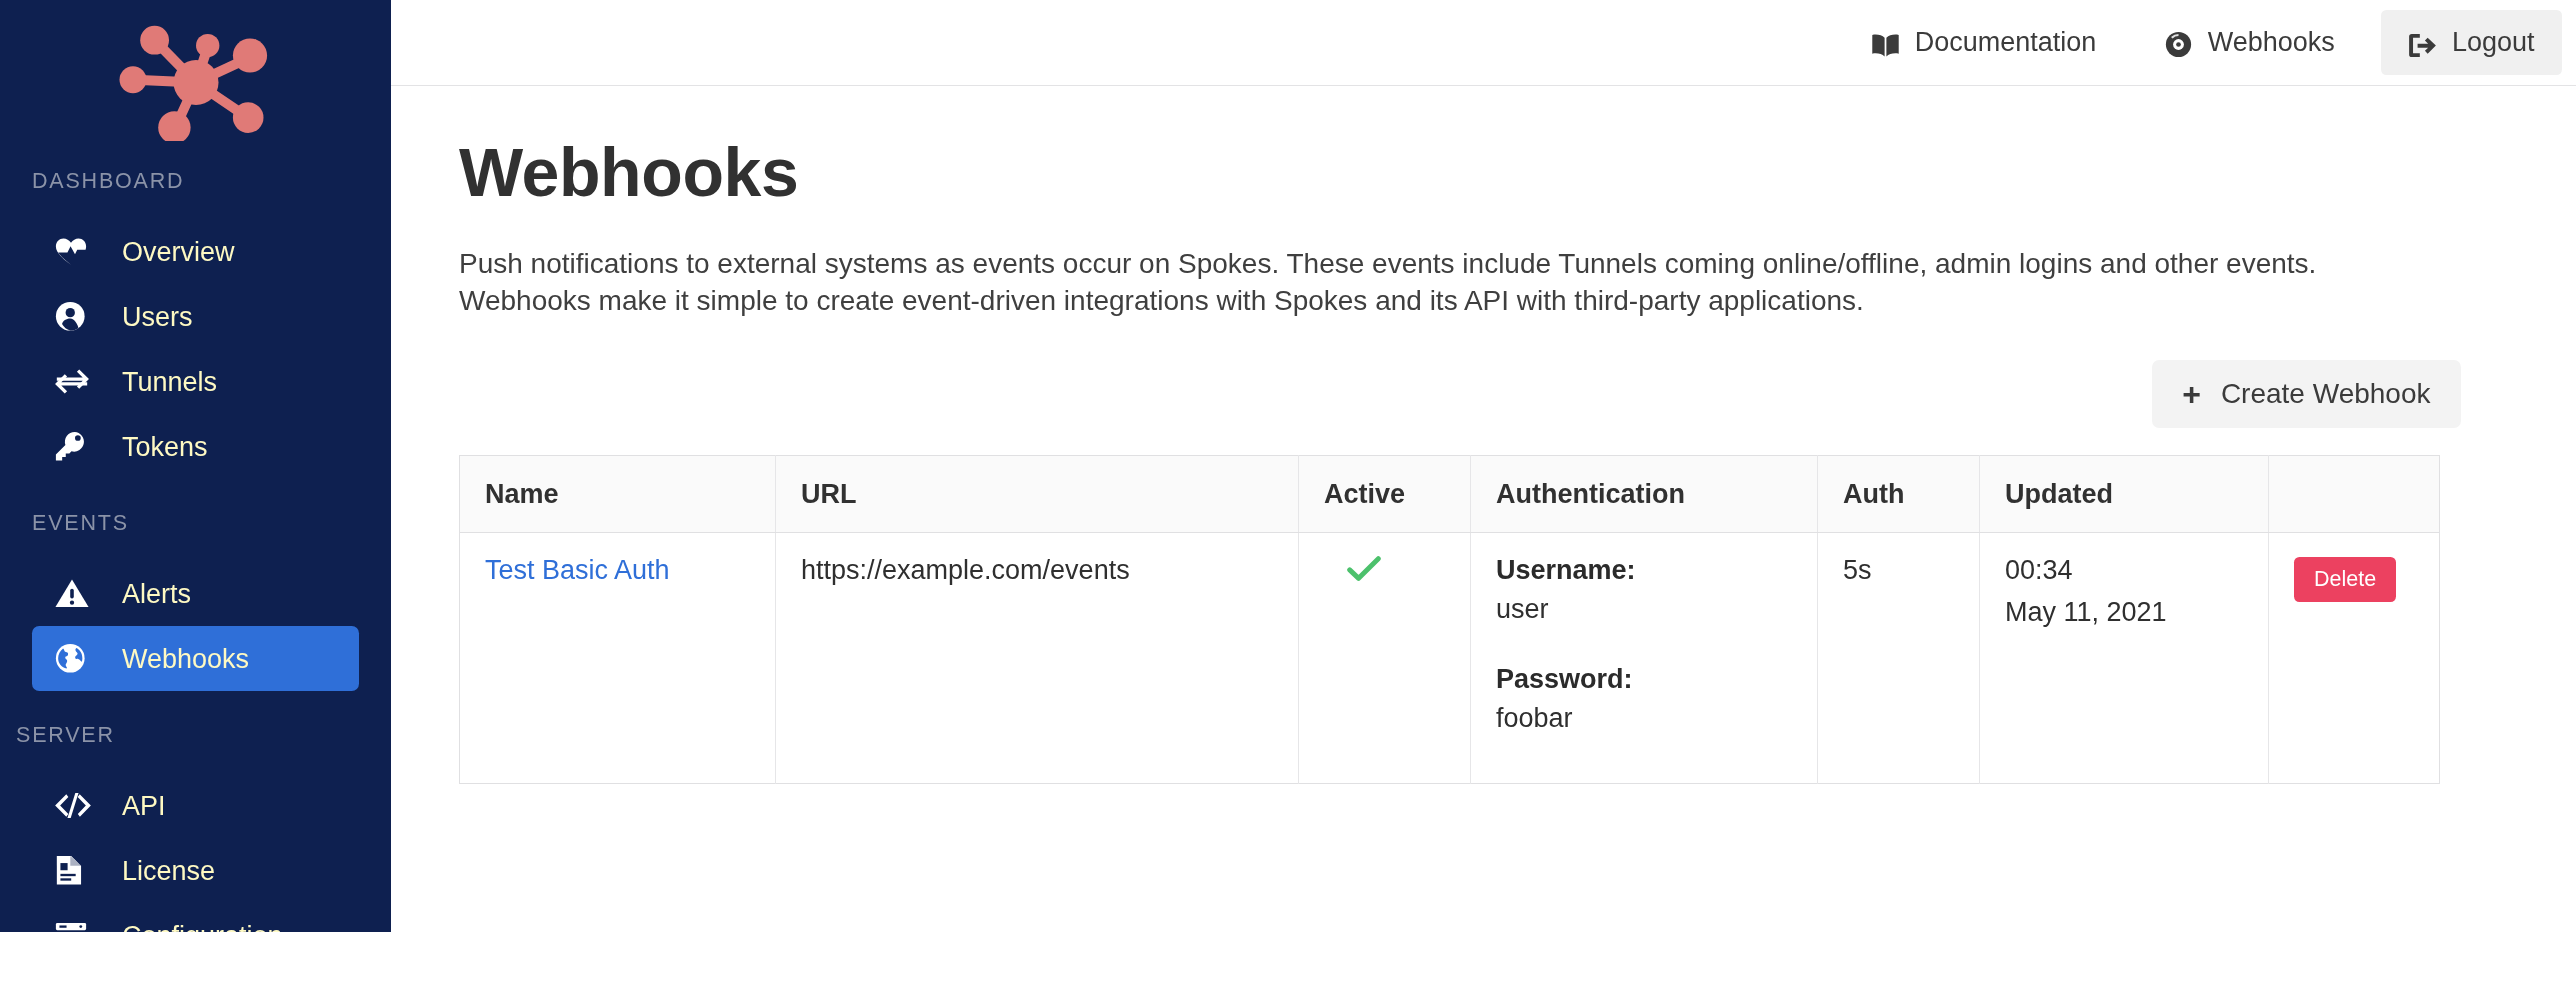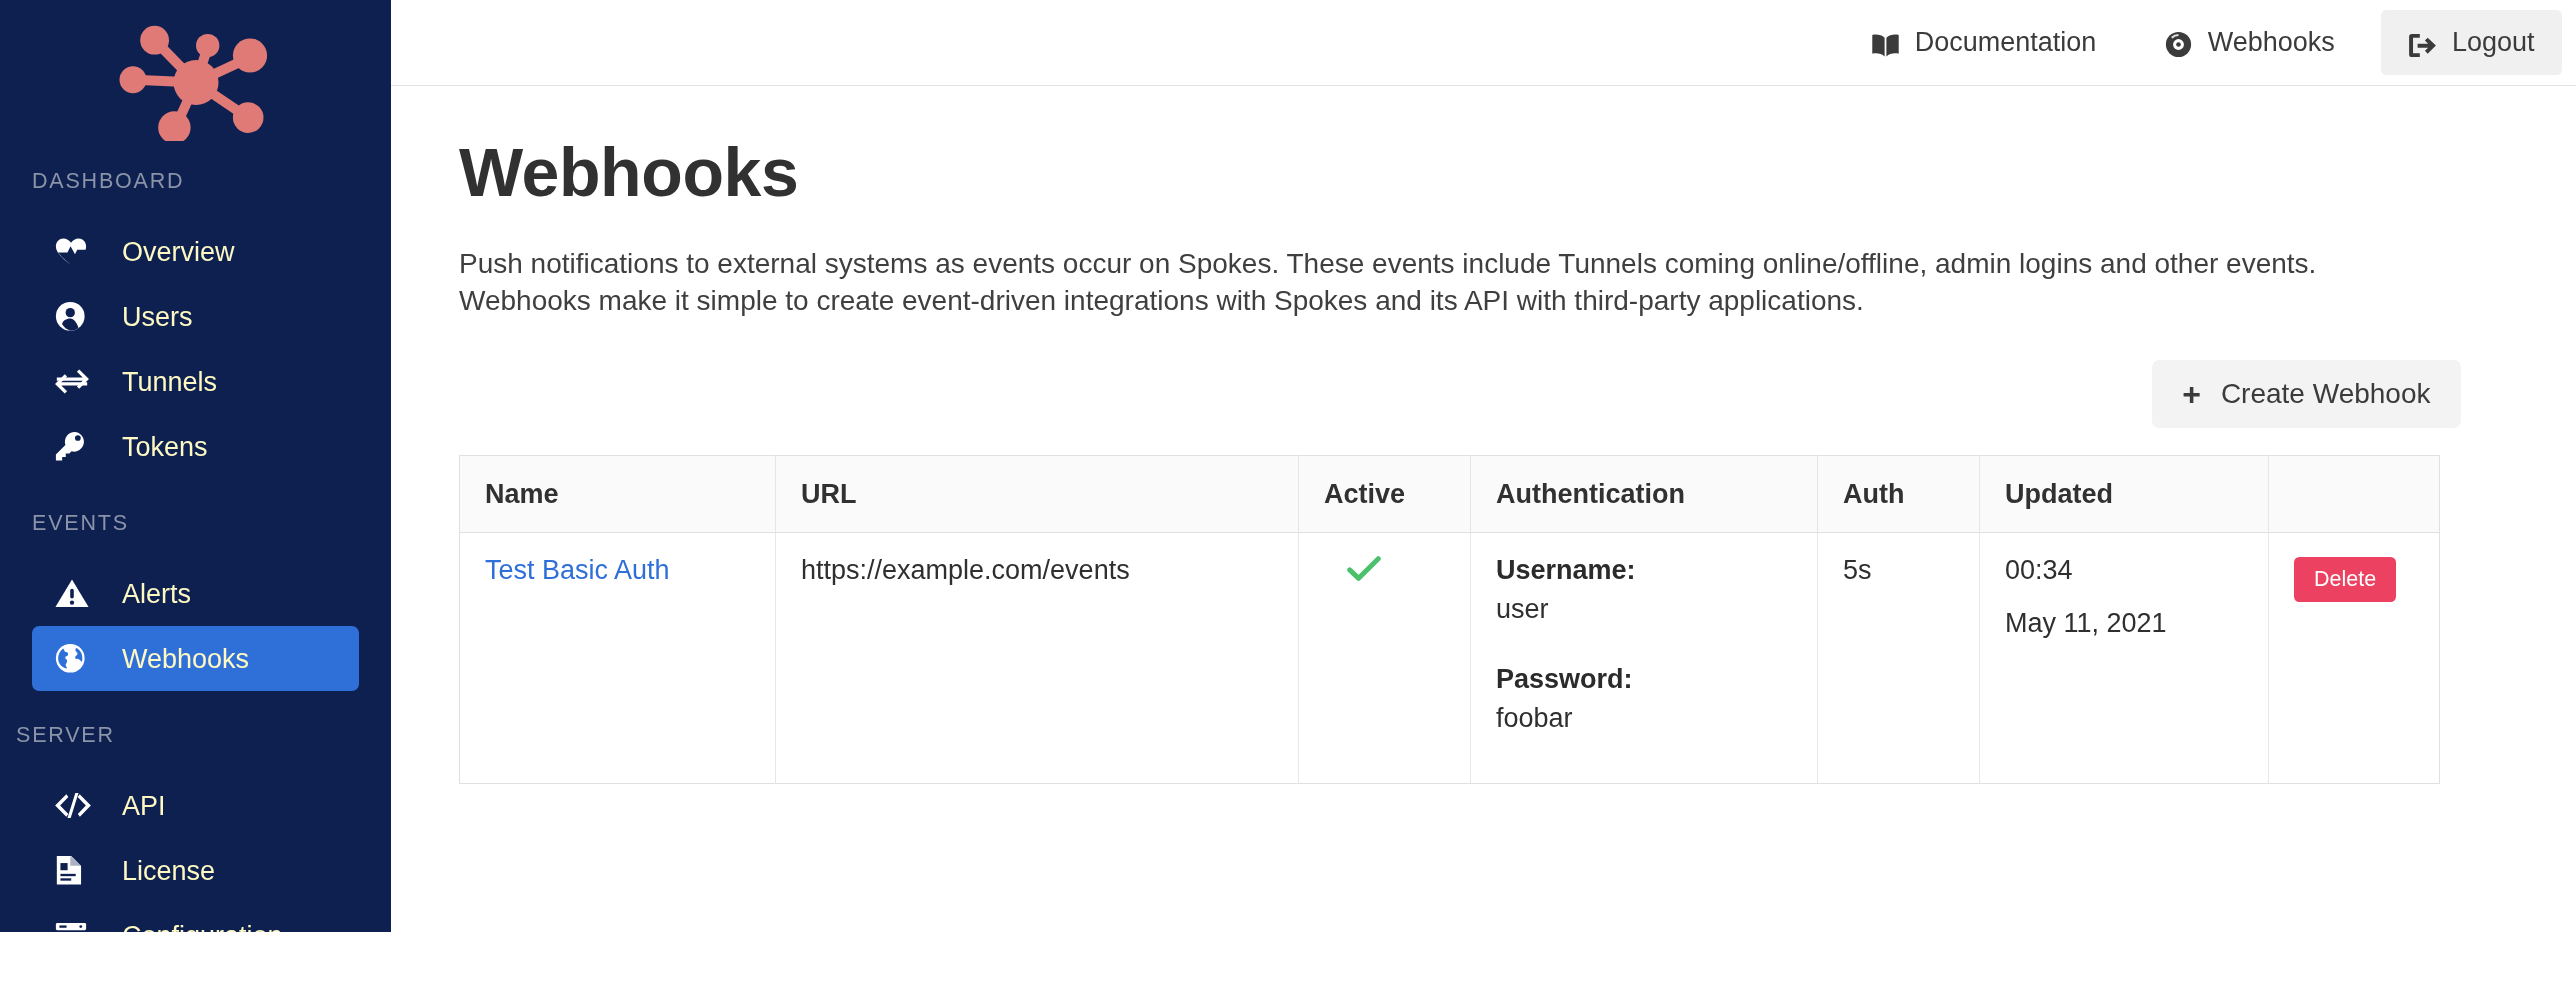--- a/index.html
+++ b/index.html
@@ -199,21 +199,21 @@
   .name-link {
     color: #2f6fd8;
     text-decoration: none;
     cursor: pointer;
   }
   .check-icon { display: block; margin-left: 23px; }
   .auth-label { font-weight: 700; color: #2b2b2b; display: block; }
   .auth-value { display: block; margin-top: 8px; }
   .auth-gap { height: 39px; }
   .updated-time { display: block; }
-  .updated-date { display: block; margin-top: 22px; }
+  .updated-date { display: block; margin-top: 11px; }
   .delete-btn {
     background: #ec4160;
     color: #ffffff;
     border: none;
     border-radius: 5.4px;
     font-size: 21.5px;
     padding: 10px 20px;
     cursor: pointer;
     font-family: "Liberation Sans", sans-serif;
     position: relative;

